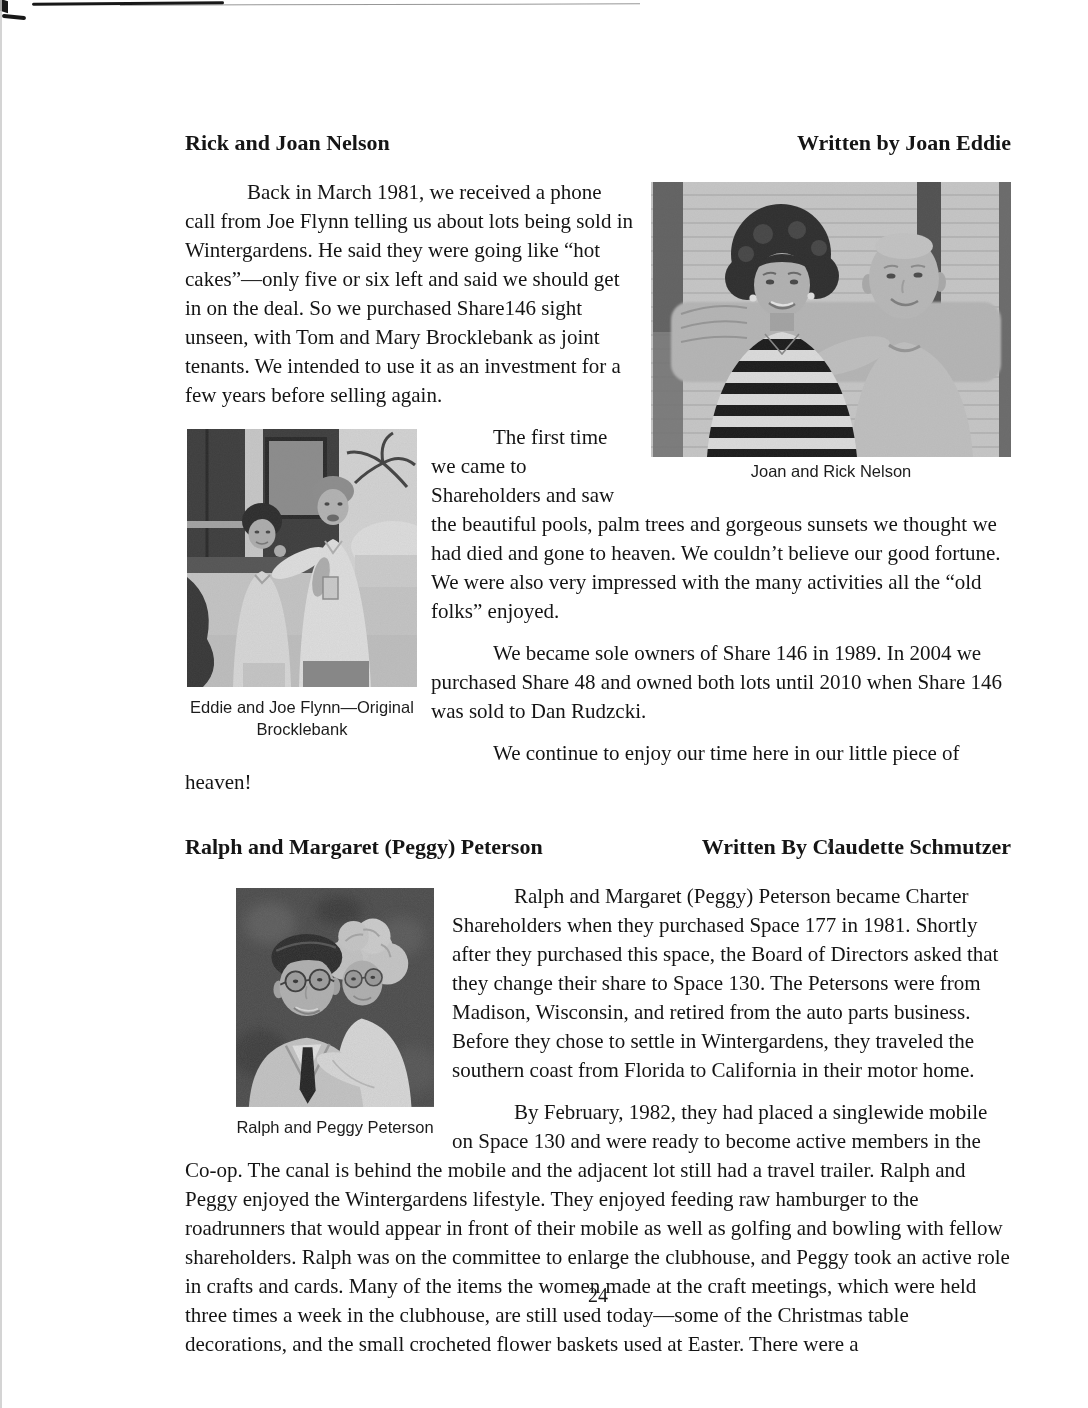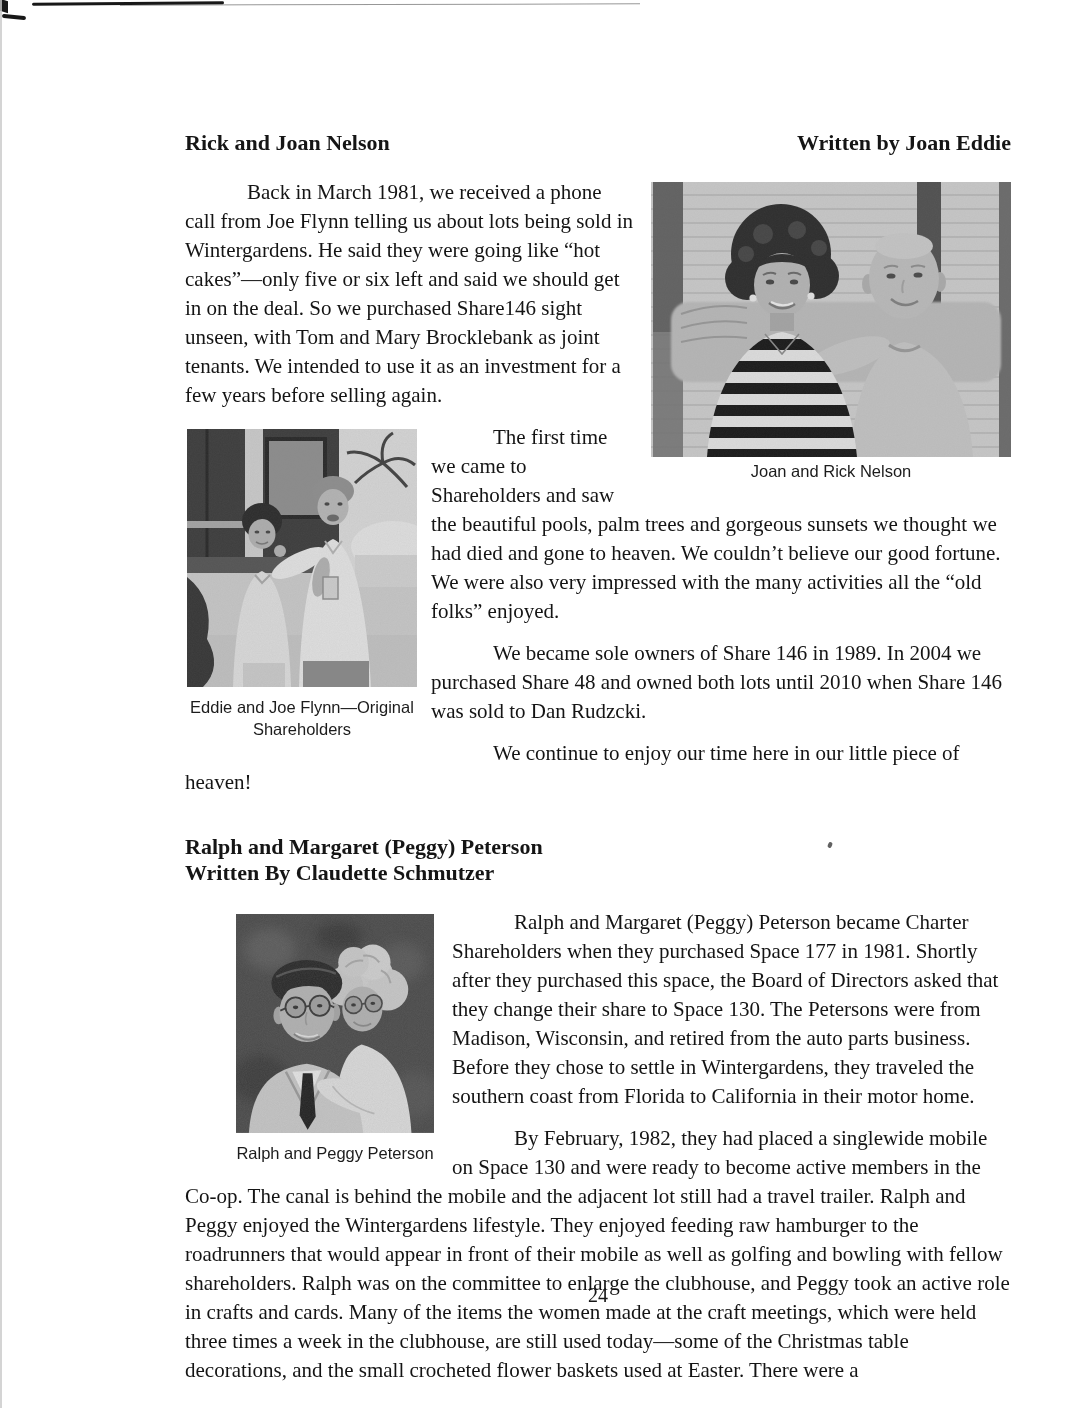--- a/index.html
+++ b/index.html
@@ -13,24 +13,24 @@
   .artifact { position:absolute; background:#181818; }
   .art-line { top:2px; left:32px; width:192px; height:3px; border-radius:2px; transform:rotate(-0.4deg); }
   .art-line-faint { top:4px; left:120px; width:520px; height:1px; opacity:.45; transform:rotate(-0.15deg); }
   .art-corner { top:0; left:0; width:8px; height:12px; transform:skewY(18deg); }
   .art-dash { top:15px; left:2px; width:24px; height:4px; border-radius:2px; transform:rotate(6deg); }
   .art-right-edge { top:0; right:2px; width:2px; height:1408px; background:#c9c9c9; opacity:.8; }
 
   .content { position:absolute; left:185px; top:130px; width:826px; }
 
   .sec-header {
-    display:flex; justify-content:space-between; align-items:flex-start;
+    display:flex; justify-content:space-between; align-items:center;
     font-weight:bold; font-size:22px; line-height:26px; margin-bottom:22px;
   }
-  .sec-header.sec2 { clear:both; padding-top:24px; position:relative;flex-direction:column; }
+  .sec-header.sec2 { clear:both; padding-top:24px; position:relative; }
   .speck { position:absolute; left:643px; top:32px; width:4px; height:6px;
            background:#3a3a3a; border-radius:2px; transform:rotate(24deg); opacity:.8; }
 
   p.body-para {
     font-size:21px; line-height:29px; text-indent:62px;
     margin:0 0 13px 0; text-align:left; color:#141414;
   }
 
   figure.fig { display:block; }
   .fig-nelson   { float:right; width:360px; margin:4px 0 16px 16px; }
@@ -194,21 +194,21 @@
           <path d="M112,258 C114,184 124,118 146,110 C168,118 180,184 184,258 Z" fill="#dfdcd4"></path>
           <path d="M138,112 l8,12 l9,-12" stroke="#b1aea6" stroke-width="2" fill="none"></path>
           <ellipse cx="112" cy="134" rx="30" ry="10" fill="#dfdcd4" transform="rotate(-26 112 134)"></ellipse>
           <circle cx="93" cy="122" r="6" fill="#b2aca2"></circle>
           <ellipse cx="134" cy="148" rx="8" ry="20" fill="#b2aca2" transform="rotate(12 134 148)"></ellipse>
           <rect x="136" y="148" width="15" height="22" fill="#ccc9c1" stroke="#8f8c84" stroke-width="1.5"></rect>
           <rect x="116" y="232" width="66" height="26" fill="#8a8780"></rect>
           <rect width="230" height="258" filter="url(#grain2)" opacity="0.2"></rect>
         </svg>
       </div>
-      <figcaption>Eddie and Joe Flynn—Original Shareholders</figcaption>
+      <figcaption>Eddie and Joe Flynn—Original Brocklebank</figcaption>
     </figure>
 
     <p class="body-para">The first time we came to Shareholders and saw the beautiful pools, palm trees and gorgeous sunsets we thought we had died and gone to heaven. We couldn’t believe our good fortune. We were also very impressed with the many activities all the “old folks” enjoyed.</p>
     <p class="body-para">We became sole owners of Share 146 in 1989. In 2004 we purchased Share 48 and owned both lots until 2010 when Share 146 was sold to Dan Rudzcki.</p>
     <p class="body-para">We continue to enjoy our time here in our little piece of heaven!</p>
 
     <div class="sec-header sec2">
       <span>Ralph and Margaret (Peggy) Peterson</span>
       <span>Written By Claudette Schmutzer</span>
       <span class="speck"></span>

